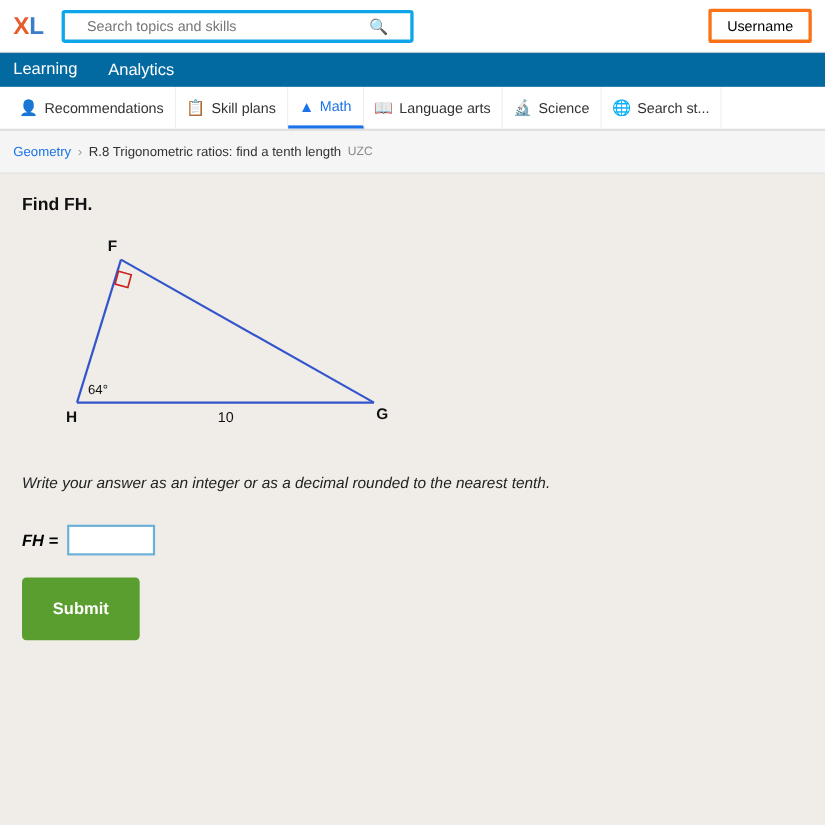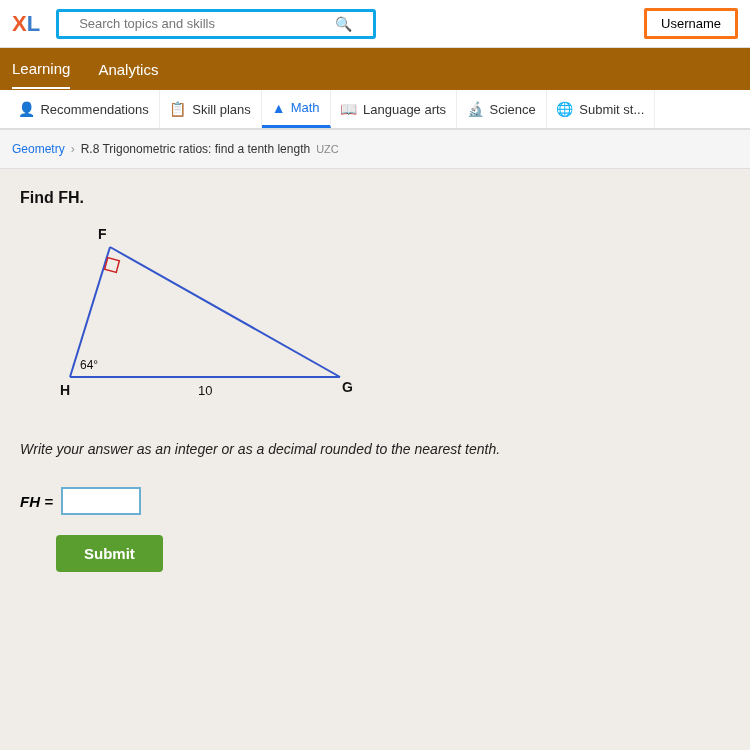--- a/index.html
+++ b/index.html
@@ -43,25 +43,25 @@
       border: 3px solid #f97316;
       background: #fff;
       padding: 5px 14px;
       font-size: 13px;
       cursor: pointer;
       border-radius: 2px;
     }
 
     
     .green-nav {
-      background: #a16207;
+      background: #0369a1;
       display: flex;
       align-items: center;
       padding: 0 12px;
-      height: 42px;
+      height: 31px;
     }
     .green-nav a {
       color: #fff;
       text-decoration: none;
       font-size: 15px;
       margin-right: 28px;
       padding: 10px 0;
     }
     .green-nav a.active { border-bottom: 2px solid #fff; }
 
@@ -150,26 +150,25 @@
       height: 28px;
       padding: 2px 6px;
       font-size: 14px;
       background: #fff;
     }
 
     .submit-btn {
       background: #5a9e2f;
       color: #fff;
       border: none;
-      padding: 10px 28px;
+      padding: 20px 28px;
       font-size: 15px;
       font-weight: bold;
       cursor: pointer;
       border-radius: 4px;
-      margin-left: 36px;
     }
 
     
     .right-angle-mark {
       fill: none;
       stroke: #cc2222;
       stroke-width: 1.5;
     }
   </style>
 </head>
@@ -207,21 +206,21 @@
   <div class="subject-tab">
     <span class="tab-icon">📖</span>
     <span>Language arts</span>
   </div>
   <div class="subject-tab">
     <span class="tab-icon">🔬</span>
     <span>Science</span>
   </div>
   <div class="subject-tab">
     <span class="tab-icon">🌐</span>
-    <span>Submit st...</span>
+    <span>Search st...</span>
   </div>
 </div>
 
 <div class="breadcrumb">
   <a href="#">Geometry</a>
   <span class="sep">›</span>
   <span class="current">R.8 Trigonometric ratios: find a tenth length</span>
   <span class="code">UZC</span>
 </div>
 

